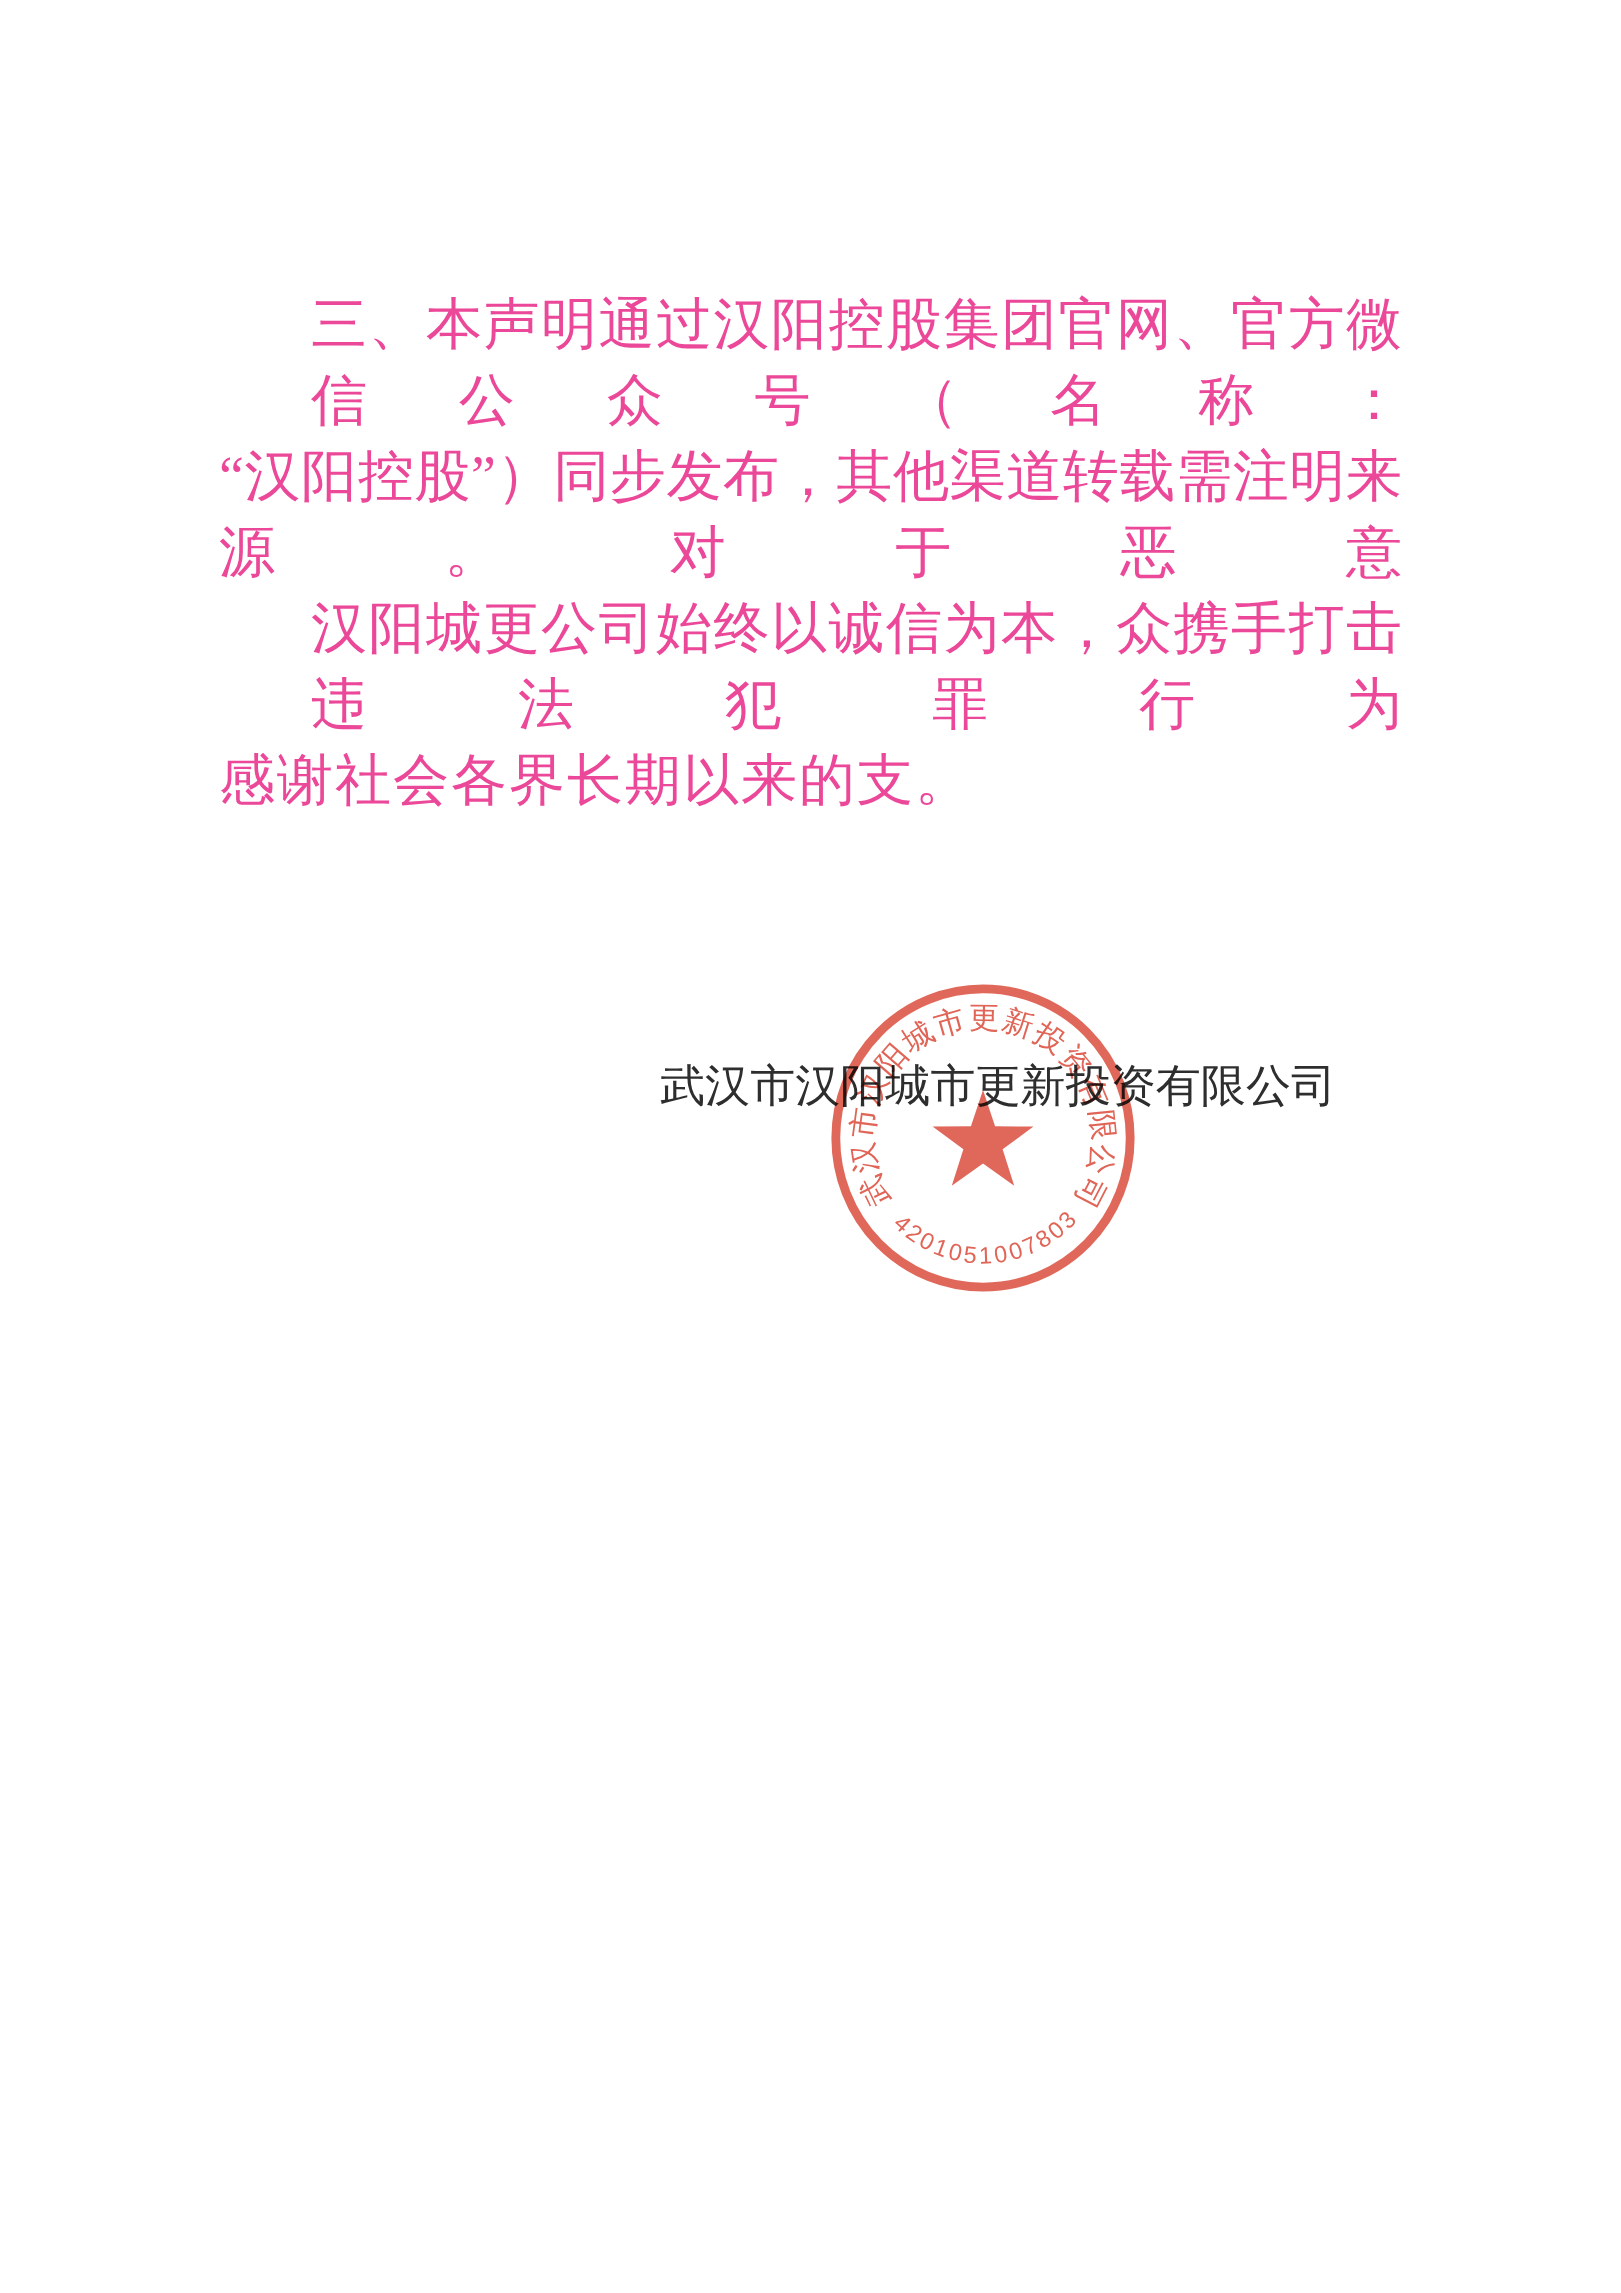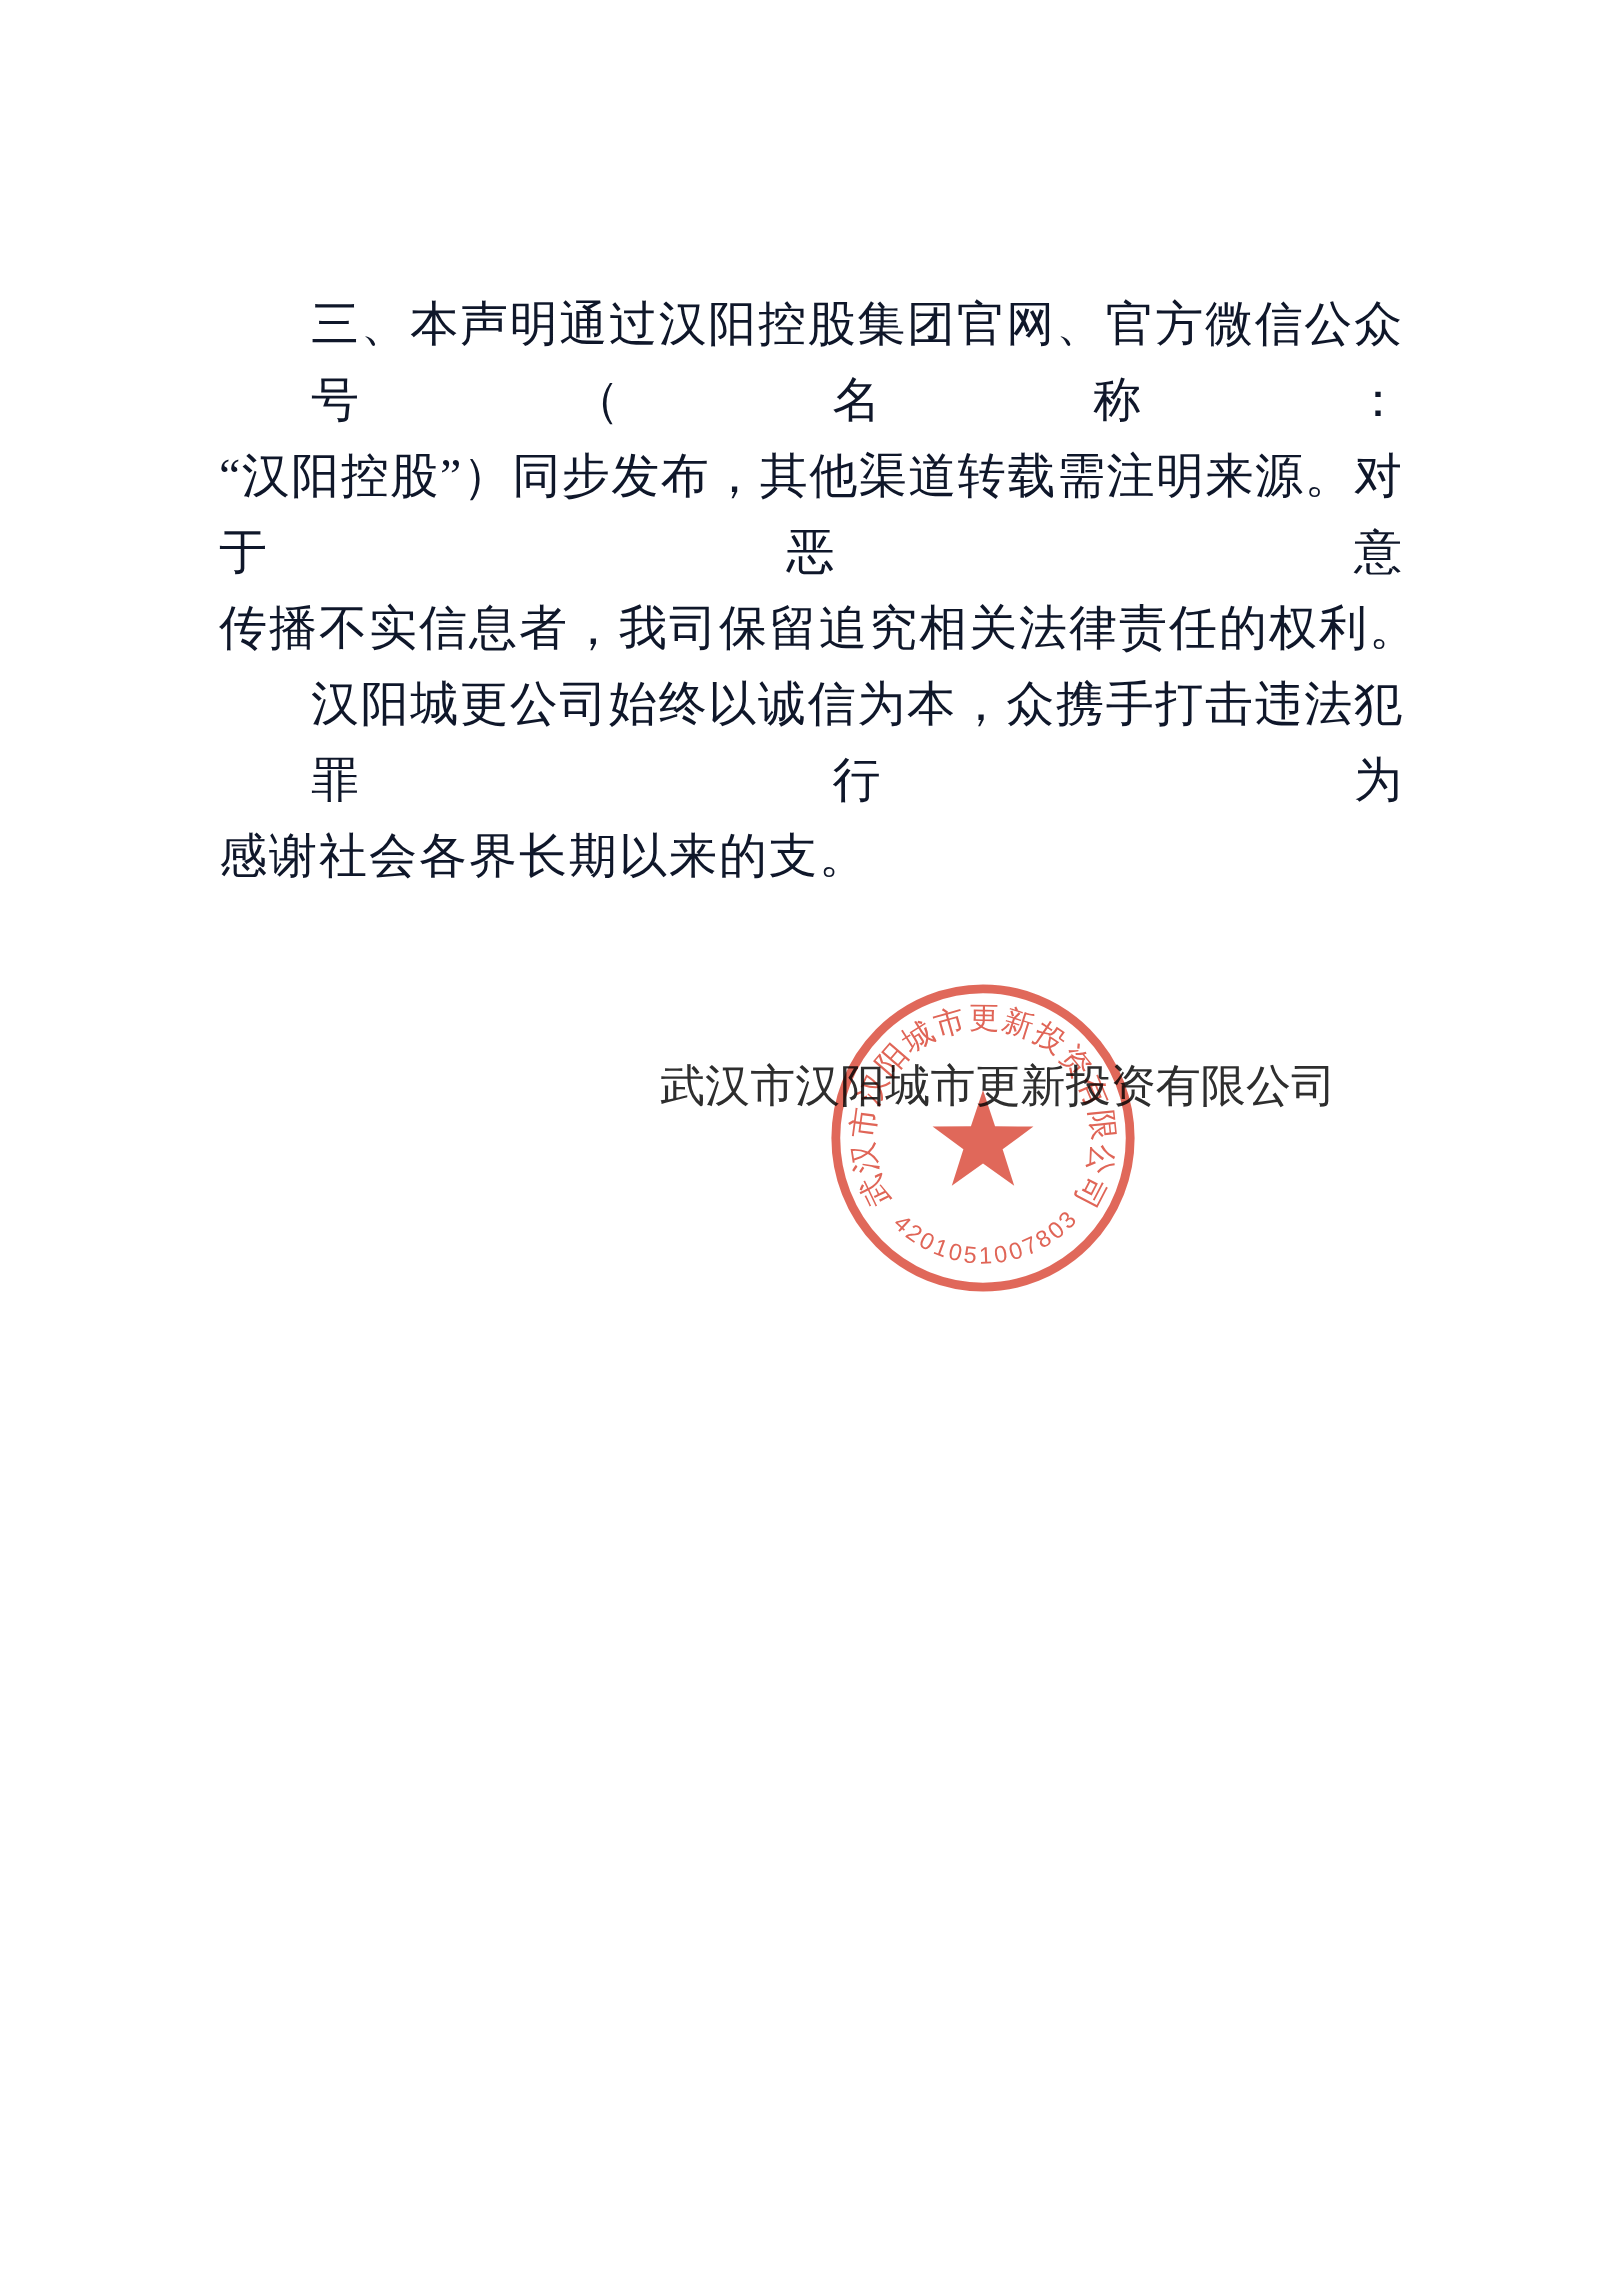--- a/index.html
+++ b/index.html
@@ -14,23 +14,23 @@
     width: 1621px;
     height: 2294px;
     background: #ffffff;
     overflow: hidden;
   }
   .body-text {
     position: absolute;
     left: 219px;
     top: 286px;
     width: 1183px;
-    font-size: 48px;
+    font-size: 56px;
     line-height: 76px;
-    color: #0f172a;
+    color: #ec4899;
   }
   .line { white-space: nowrap; }
   .line.justify {
     white-space: normal;
     text-align: justify;
     text-align-last: justify;
   }
   .line.indent { padding-left: 92px; }
   .line.plain { letter-spacing: 2px; }
   .signature-company {
@@ -67,21 +67,20 @@
   .seal svg { display: block; width: 314px; height: 318px; }
 </style>
 </head>
 <body>
 
 <div class="page">
 
   <div class="body-text">
     <div class="line indent justify">三、本声明通过汉阳控股集团官网、官方微信公众号（名称：</div>
     <div class="line justify">“汉阳控股”）同步发布，其他渠道转载需注明来源。对于恶意</div>
-    <div class="line plain">传播不实信息者，我司保留追究相关法律责任的权利。</div>
     <div class="line indent justify">汉阳城更公司始终以诚信为本，众携手打击违法犯罪行为</div>
     <div class="line plain">感谢社会各界长期以来的支。</div>
   </div>
 
   <div class="signature-company">武汉市汉阳城市更新投资有限公司</div>
 
 
   <div class="seal">
     <svg viewBox="0 0 320 324" xmlns="http://www.w3.org/2000/svg">
       <defs>

